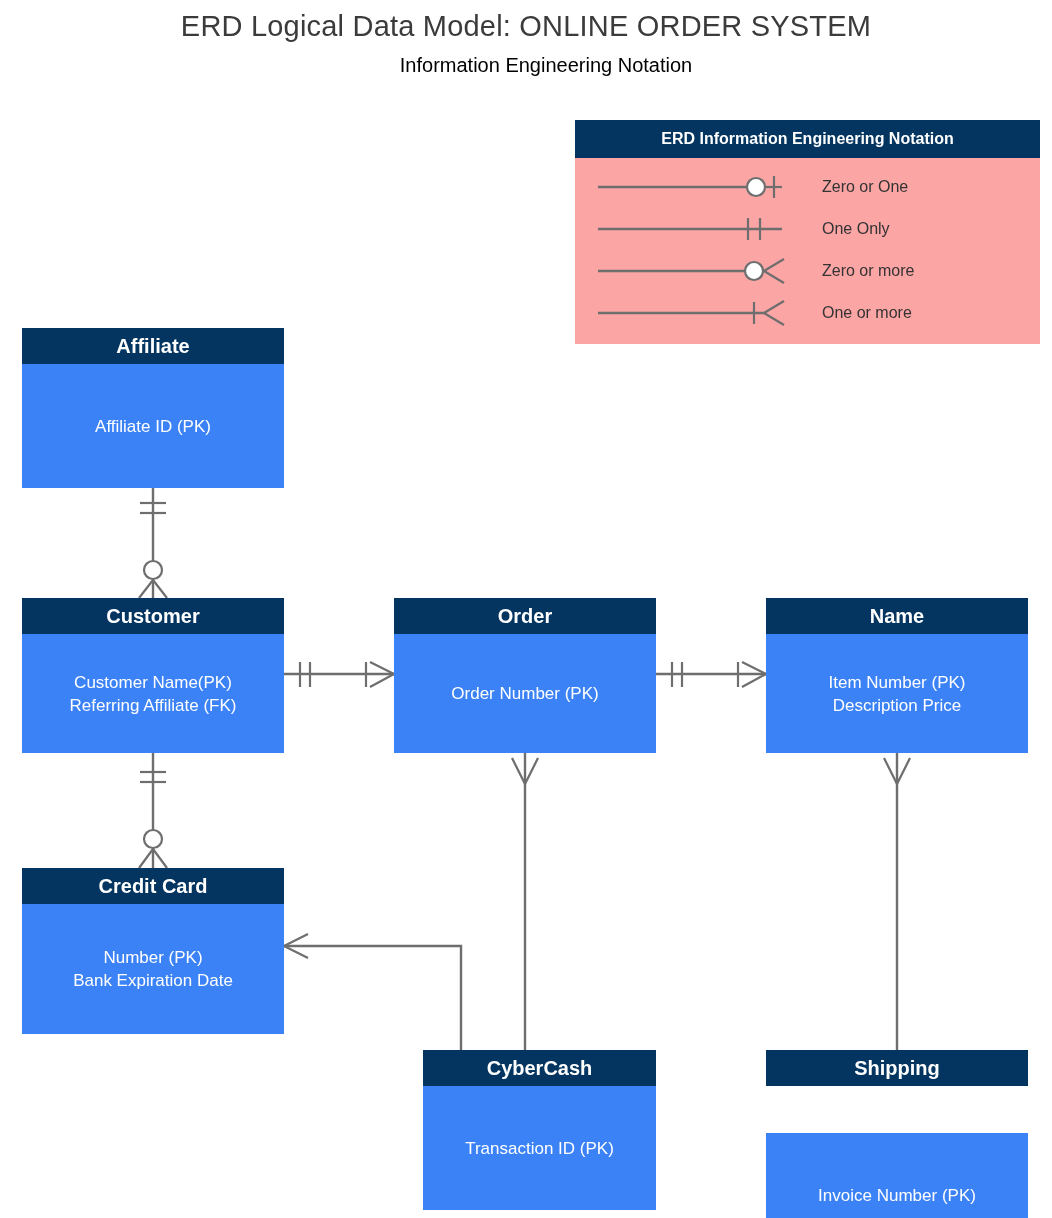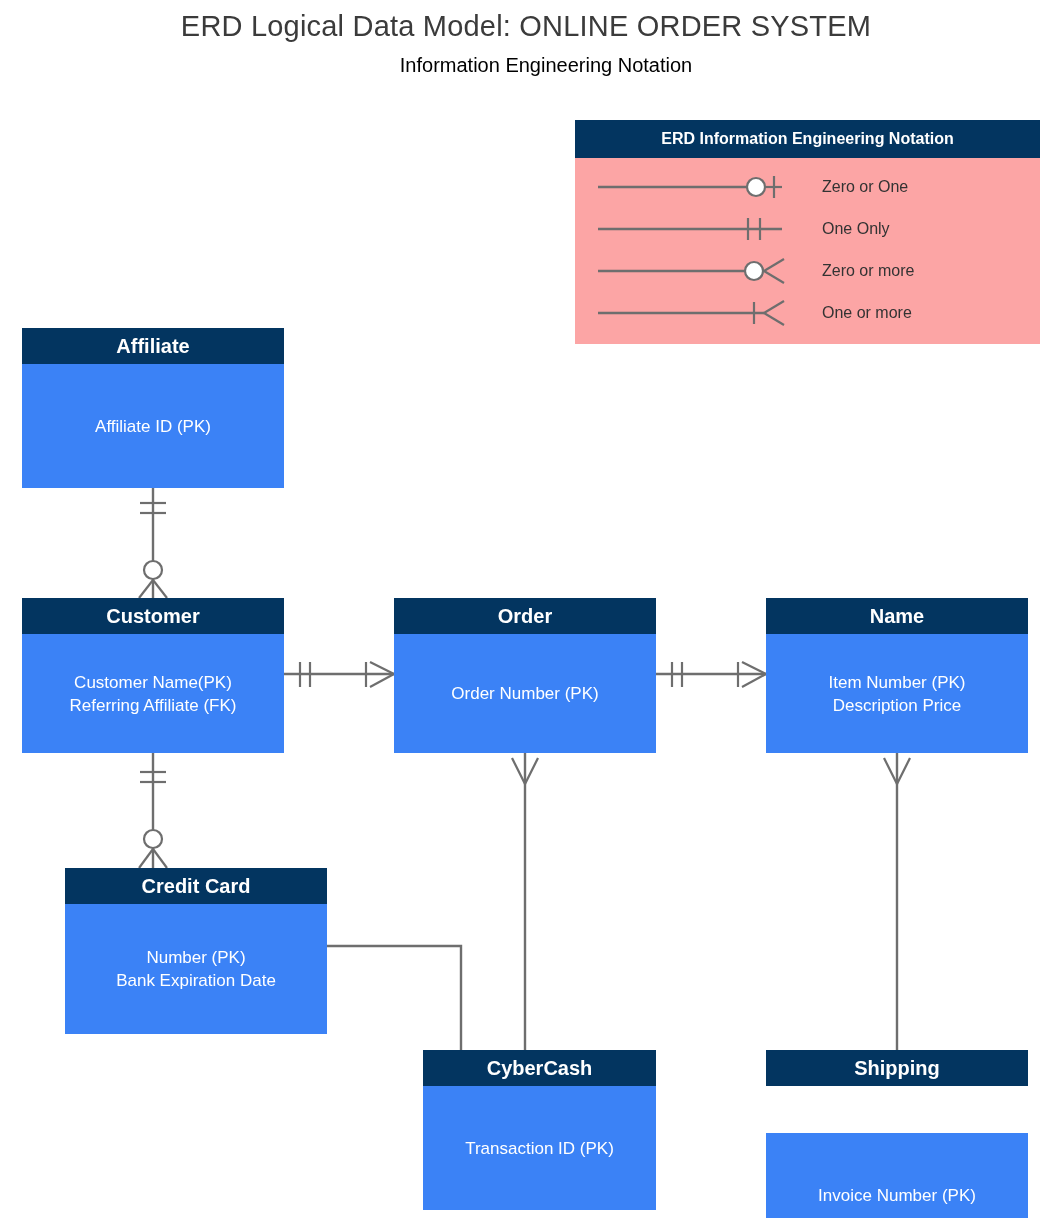--- a/index.html
+++ b/index.html
@@ -223,21 +223,21 @@
         <div class="attr-line">Referring Affiliate (FK)</div>
       </div>
     </div>
   <div class="entity" id="ent-3" style="left: 766px; top: 598px; width: 262px; height: 155px;">
       <div class="entity-header">Name</div>
       <div class="entity-body" style="height: 119px;">
         <div class="attr-line">Item Number (PK)</div>
         <div class="attr-line">Description Price</div>
       </div>
     </div>
-  <div class="entity" id="ent-4" style="left: 22px; top: 868px; width: 262px; height: 166px; margin-left: 43px;">
+  <div class="entity" id="ent-4" style="left: 22px; top: 868px; width: 262px; height: 166px;">
       <div class="entity-header">Credit Card</div>
       <div class="entity-body" style="height: 130px;">
         <div class="attr-line">Number (PK)</div>
         <div class="attr-line">Bank Expiration Date</div>
       </div>
     </div>
   <div class="entity" id="ent-5" style="left: 394px; top: 1050px; width: 262px; height: 160px; padding-left: 29px;">
       <div class="entity-header">CyberCash</div>
       <div class="entity-body" style="height: 124px;">
         <div class="attr-line">Transaction ID (PK)</div>

